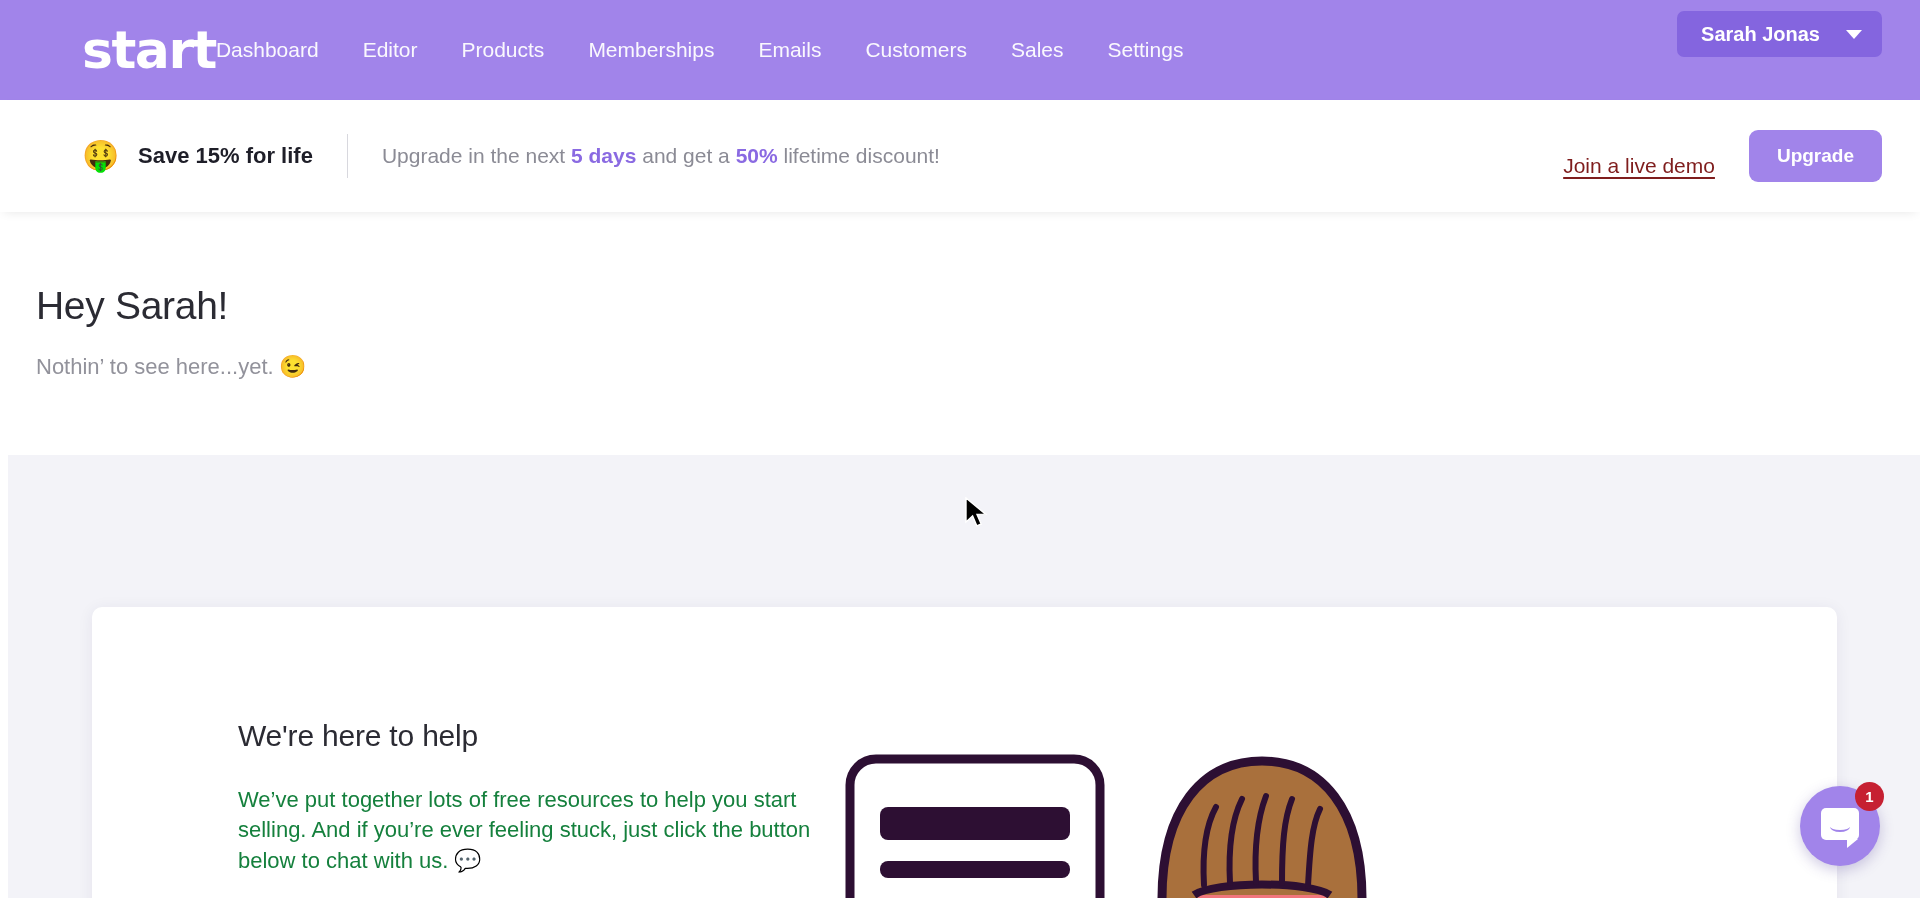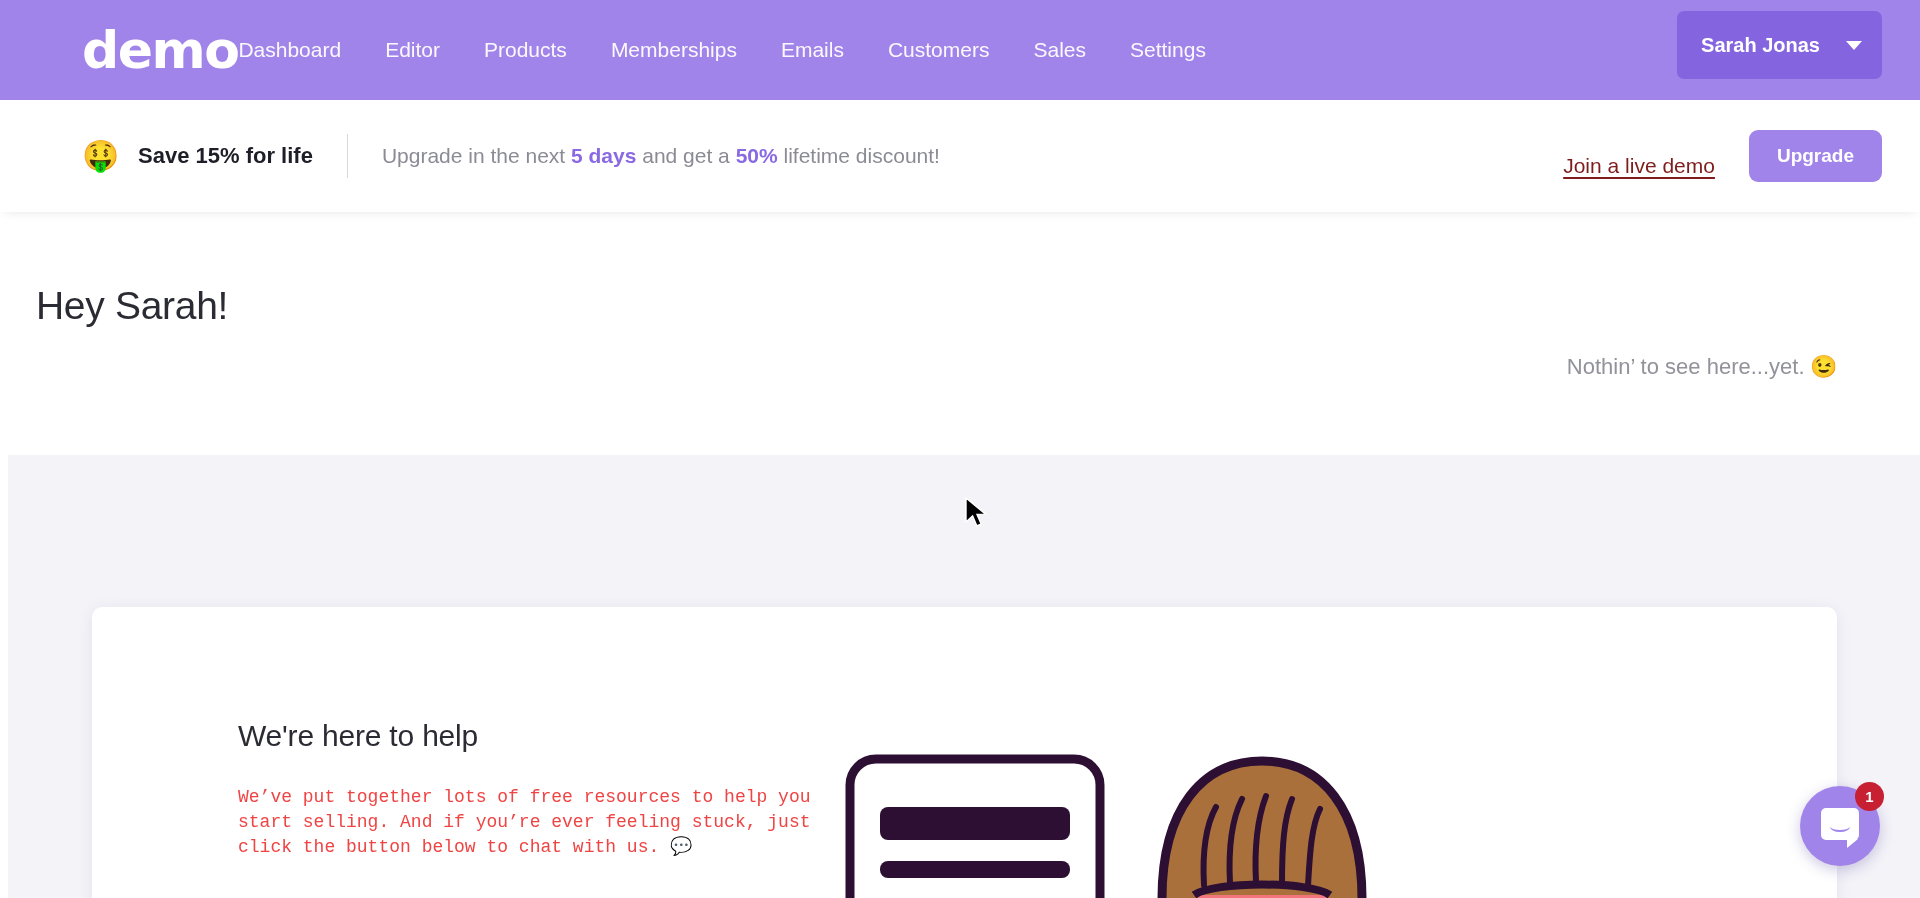--- a/index.html
+++ b/index.html
@@ -41,21 +41,21 @@
     opacity: .95;
     white-space: nowrap;
     cursor: pointer;
     text-decoration: none;
   }
 
   .user-menu {
     position: absolute;
     right: 38px;
     top: 11px;
-    height: 68px;
+    height: 46px;
     min-width: 196px;
     background: #8465df;
     border-radius: 7px;
     display: flex;
     align-items: center;
     justify-content: space-between;
     padding: 0 20px 0 24px;
     cursor: pointer;
   }
   .user-name {
@@ -145,21 +145,20 @@
   .greeting h1 {
     font-size: 39px;
     font-weight: 400;
     color: #2b2b33;
     letter-spacing: -.3px;
   }
   .greeting p {
     margin-top: 26px;
     font-size: 22px;
     color: #92929b;
-    text-align: right;
   }
 
   
   .body-area {
     background: #f3f3f8;
     height: 443px;
     padding: 0 82px;
     position: relative;
     margin-left: 8px;
   }
@@ -182,25 +181,24 @@
     flex: none;
   }
   .help-copy h2 {
     font-size: 30px;
     font-weight: 400;
     color: #2b2b33;
     letter-spacing: -.2px;
   }
   .help-copy p {
     margin-top: 32px;
-    font-size: 18px;
+    font-size: 22px;
     line-height: 1.38;
-    color: #ef4444;
+    color: #15803d;
     max-width: 670px;
-    font-family: Liberation Mono, monospace;
   }
   .help-art {
     flex: 1;
     position: relative;
   }
   .help-art svg {
     position: absolute;
     left: 20px;
     top: 92px;
     width: 620px;
@@ -263,21 +261,21 @@
     left: 963px;
     top: 497px;
     z-index: 90;
     pointer-events: none;
   }
 </style>
 </head>
 <body>
 
 <div class="topnav">
-  <div class="logo">demo</div>
+  <div class="logo">start</div>
 
   <nav class="nav-links">
     <a class="nav-link">Dashboard</a>
     <a class="nav-link">Editor</a>
     <a class="nav-link">Products</a>
     <a class="nav-link">Memberships</a>
     <a class="nav-link">Emails</a>
     <a class="nav-link">Customers</a>
     <a class="nav-link">Sales</a>
     <a class="nav-link">Settings</a>

